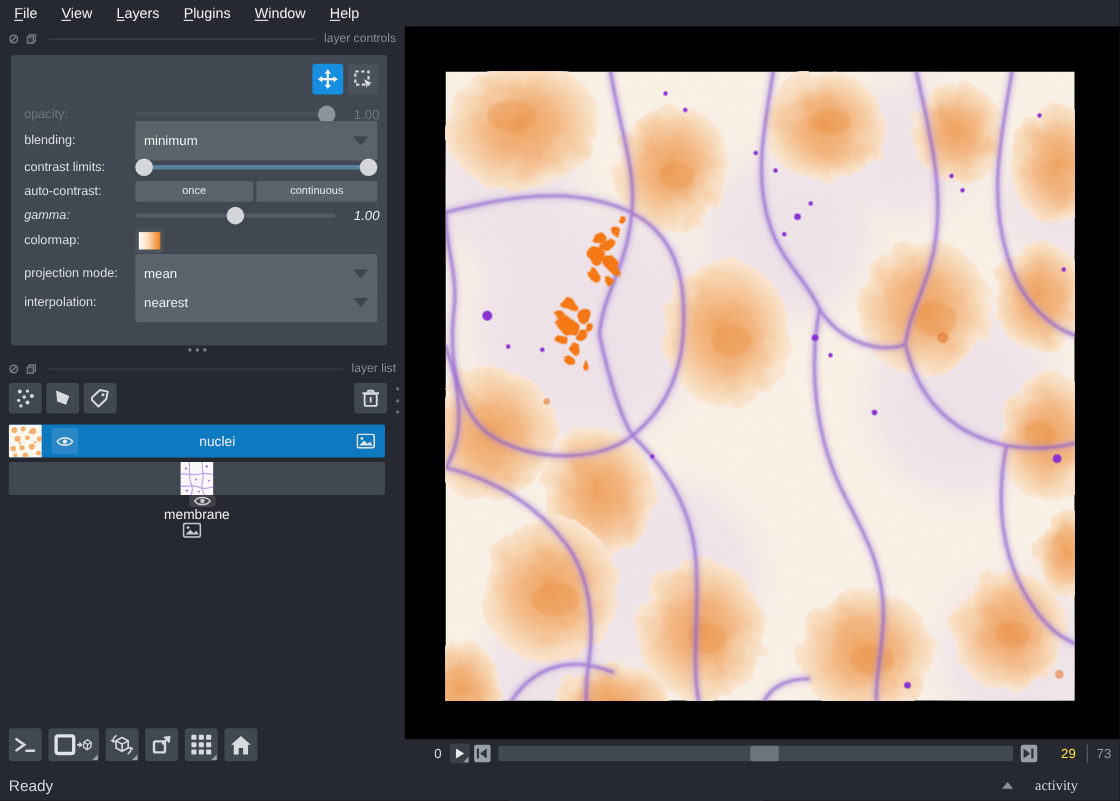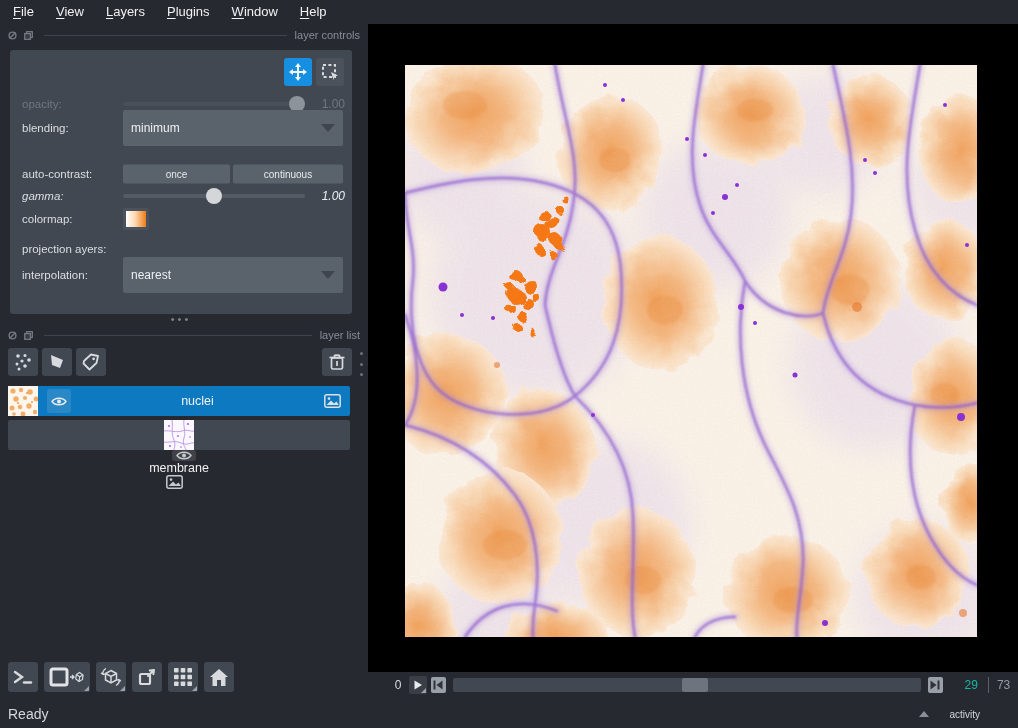--- a/index.html
+++ b/index.html
@@ -76,28 +76,28 @@
 
   
   .dims { position:absolute; left:368px; top:672px; width:650px; height:26px; display:flex; align-items:center; }
   .dims .axis { width:14px; margin-left:20px; text-align:right; font-size:12px; color:#d7dade; }
   .playbtn { width:18px; height:18px; margin-left:8px; border-radius:2px; background:#3a3f47; position:relative;
              display:flex; align-items:center; justify-content:center; }
   .skipbtn { width:16px; height:16px; margin-left:4px; border-radius:2px; background:#9aa0a8;
              display:flex; align-items:center; justify-content:center; }
   .dimslider { position:relative; margin-left:7px; width:488px; height:14px; background:#414851; border-radius:2px; }
   .dimslider .dhandle { position:absolute; left:229px; top:0; width:26px; height:14px; background:#6d747e; border-radius:2px; }
-  .frame-cur { width:26px; margin-left:10px; text-align:right; font-size:12px; color:#14b8a6; }
+  .frame-cur { width:26px; margin-left:10px; text-align:right; font-size:12px; color:#fde047; }
   .frame-sep { width:1px; height:16px; background:#5a6069; margin:0 8px 0 10px; }
   .frame-tot { width:22px; font-size:12px; color:#959ba3; }
 
   
   .statusbar { position:absolute; left:0; right:0; top:700px; height:28px; display:flex; align-items:center; }
   .status-text { margin-left:8px; font-size:14px; color:#d4d7db; }
-  .activity { position:absolute; right:38px; display:flex; align-items:center; gap:20px; font-size:10px; color:#d4d7db; }
+  .activity { position:absolute; right:38px; display:flex; align-items:center; gap:20px; font-size:13px; color:#d4d7db;font-family:Liberation Serif, serif; }
   .tri-up { width:0; height:0; border-left:5px solid transparent; border-right:5px solid transparent; border-bottom:6px solid #8a9097; }
 
   svg { display:block; }
 </style>
 </head>
 <body>
 
 <div class="menubar">
   <span class="menu-item"><u>F</u>ile</span>
   <span class="menu-item"><u>V</u>iew</span>
@@ -152,20 +152,28 @@
   </div>
 
   <div class="ctl-row" style="top:67px;">
     <span class="lbl">blending:</span>
     <div class="dropdown">
       <span class="dd-text">minimum</span>
       <span class="dd-arrow"></span>
     </div>
   </div>
 
+  <div class="ctl-row" style="top:91px;">
+    <span class="lbl">contrast limits:</span>
+    <div class="rangeslider">
+      <div class="groove"></div>
+      <div class="handle" style="left:0;"></div>
+      <div class="handle" style="left:204px;"></div>
+    </div>
+  </div>
 
   <div class="ctl-row" style="top:113px;">
     <span class="lbl">auto-contrast:</span>
     <div class="acbtn" style="left:113px; width:107px;">
       <span>once</span>
     </div>
     <div class="acbtn" style="left:223px; width:110px;">
       <span>continuous</span>
     </div>
   </div>
@@ -178,21 +186,25 @@
     </div>
     <span class="val">1.00</span>
   </div>
 
   <div class="ctl-row" style="top:158px;">
     <span class="lbl">colormap:</span>
     <div class="cmap-swatch"></div>
   </div>
 
   <div class="ctl-row" style="top:188px;">
-    <span class="lbl">projection ayers:</span>
+    <span class="lbl">projection mode:</span>
+    <div class="dropdown">
+      <span class="dd-text">mean</span>
+      <span class="dd-arrow"></span>
+    </div>
   </div>
 
   <div class="ctl-row" style="top:214px;">
     <span class="lbl">interpolation:</span>
     <div class="dropdown">
       <span class="dd-text">nearest</span>
       <span class="dd-arrow"></span>
     </div>
   </div>
 </div>

